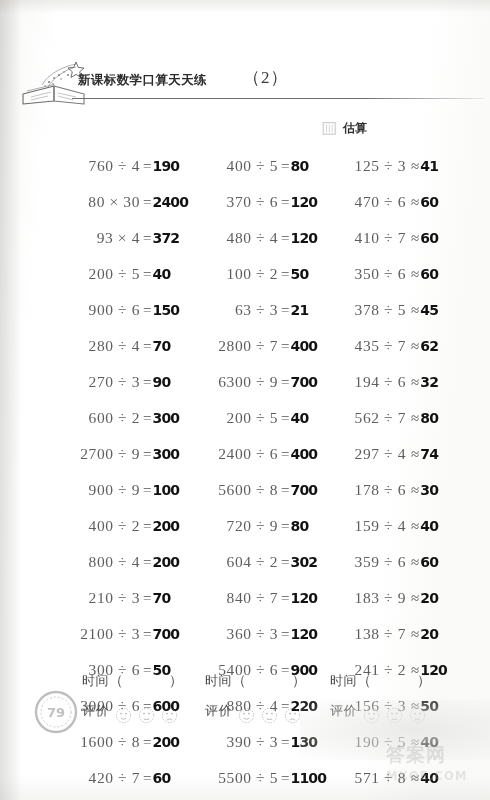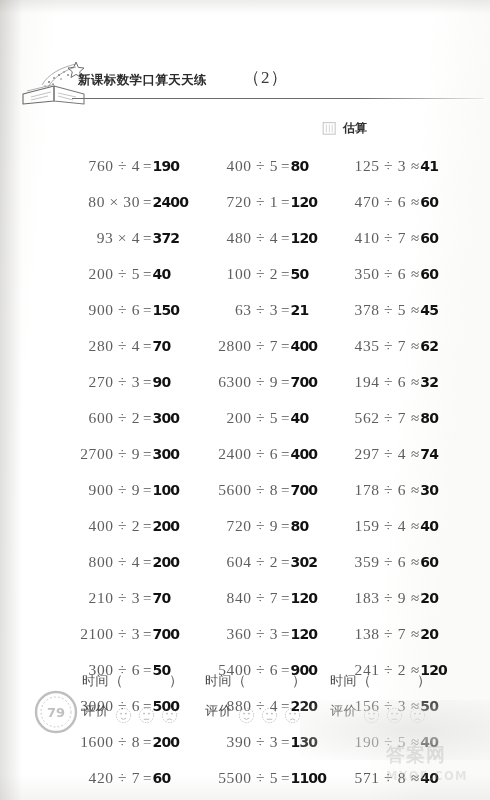--- a/index.html
+++ b/index.html
@@ -297,29 +297,29 @@
         <div class="row"><span class="expr-wrap"><span class="expr">280 ÷ 4</span></span><span class="eq">=</span><span class="ans">70</span></div>
         <div class="row"><span class="expr-wrap"><span class="expr">270 ÷ 3</span></span><span class="eq">=</span><span class="ans">90</span></div>
         <div class="row"><span class="expr-wrap"><span class="expr">600 ÷ 2</span></span><span class="eq">=</span><span class="ans">300</span></div>
         <div class="row"><span class="expr-wrap"><span class="expr">2700 ÷ 9</span></span><span class="eq">=</span><span class="ans">300</span></div>
         <div class="row"><span class="expr-wrap"><span class="expr">900 ÷ 9</span></span><span class="eq">=</span><span class="ans">100</span></div>
         <div class="row"><span class="expr-wrap"><span class="expr">400 ÷ 2</span></span><span class="eq">=</span><span class="ans">200</span></div>
         <div class="row"><span class="expr-wrap"><span class="expr">800 ÷ 4</span></span><span class="eq">=</span><span class="ans">200</span></div>
         <div class="row"><span class="expr-wrap"><span class="expr">210 ÷ 3</span></span><span class="eq">=</span><span class="ans">70</span></div>
         <div class="row"><span class="expr-wrap"><span class="expr">2100 ÷ 3</span></span><span class="eq">=</span><span class="ans">700</span></div>
         <div class="row"><span class="expr-wrap"><span class="expr">300 ÷ 6</span></span><span class="eq">=</span><span class="ans">50</span></div>
-        <div class="row"><span class="expr-wrap"><span class="expr">3000 ÷ 6</span></span><span class="eq">=</span><span class="ans">500</span></div>
+        <div class="row"><span class="expr-wrap"><span class="expr">3000 ÷ 6</span></span><span class="eq">=</span><span class="ans">600</span></div>
         <div class="row"><span class="expr-wrap"><span class="expr">1600 ÷ 8</span></span><span class="eq">=</span><span class="ans">200</span></div>
         <div class="row"><span class="expr-wrap"><span class="expr">420 ÷ 7</span></span><span class="eq">=</span><span class="ans">60</span></div>
         <div class="row"><span class="expr-wrap"></span></div>
       </div>
     <div class="column" id="col-1">
         <div class="col-head"></div>
         <div class="row"><span class="expr-wrap"><span class="expr">400 ÷ 5</span></span><span class="eq">=</span><span class="ans">80</span></div>
-        <div class="row"><span class="expr-wrap"><span class="expr">720 ÷ 1</span></span><span class="eq">=</span><span class="ans">120</span></div>
+        <div class="row"><span class="expr-wrap"><span class="expr">370 ÷ 6</span></span><span class="eq">=</span><span class="ans">120</span></div>
         <div class="row"><span class="expr-wrap"><span class="expr">480 ÷ 4</span></span><span class="eq">=</span><span class="ans">120</span></div>
         <div class="row"><span class="expr-wrap"><span class="expr">100 ÷ 2</span></span><span class="eq">=</span><span class="ans">50</span></div>
         <div class="row"><span class="expr-wrap"><span class="expr">63 ÷ 3</span></span><span class="eq">=</span><span class="ans">21</span></div>
         <div class="row"><span class="expr-wrap"><span class="expr">2800 ÷ 7</span></span><span class="eq">=</span><span class="ans">400</span></div>
         <div class="row"><span class="expr-wrap"><span class="expr">6300 ÷ 9</span></span><span class="eq">=</span><span class="ans">700</span></div>
         <div class="row"><span class="expr-wrap"><span class="expr">200 ÷ 5</span></span><span class="eq">=</span><span class="ans">40</span></div>
         <div class="row"><span class="expr-wrap"><span class="expr">2400 ÷ 6</span></span><span class="eq">=</span><span class="ans">400</span></div>
         <div class="row"><span class="expr-wrap"><span class="expr">5600 ÷ 8</span></span><span class="eq">=</span><span class="ans">700</span></div>
         <div class="row"><span class="expr-wrap"><span class="expr">720 ÷ 9</span></span><span class="eq">=</span><span class="ans">80</span></div>
         <div class="row"><span class="expr-wrap"><span class="expr">604 ÷ 2</span></span><span class="eq">=</span><span class="ans">302</span></div>

